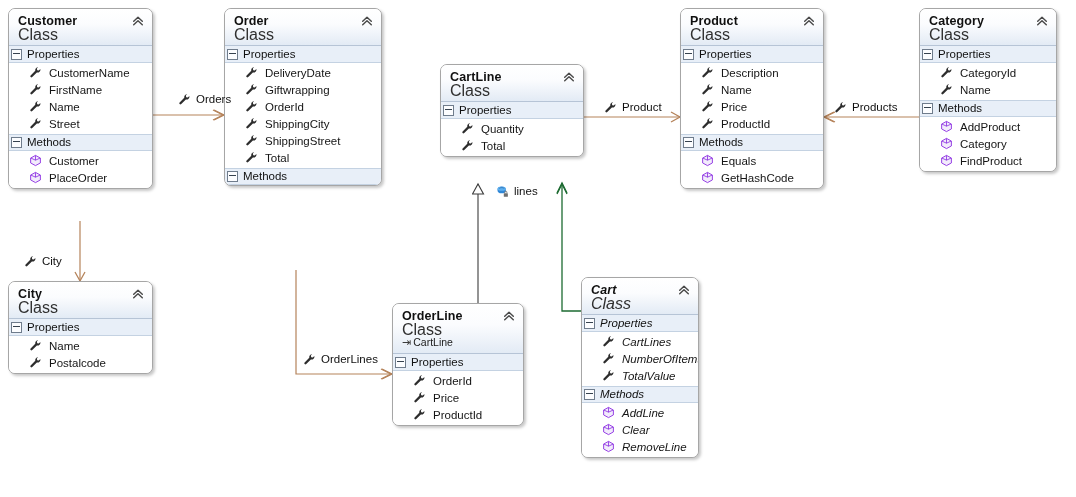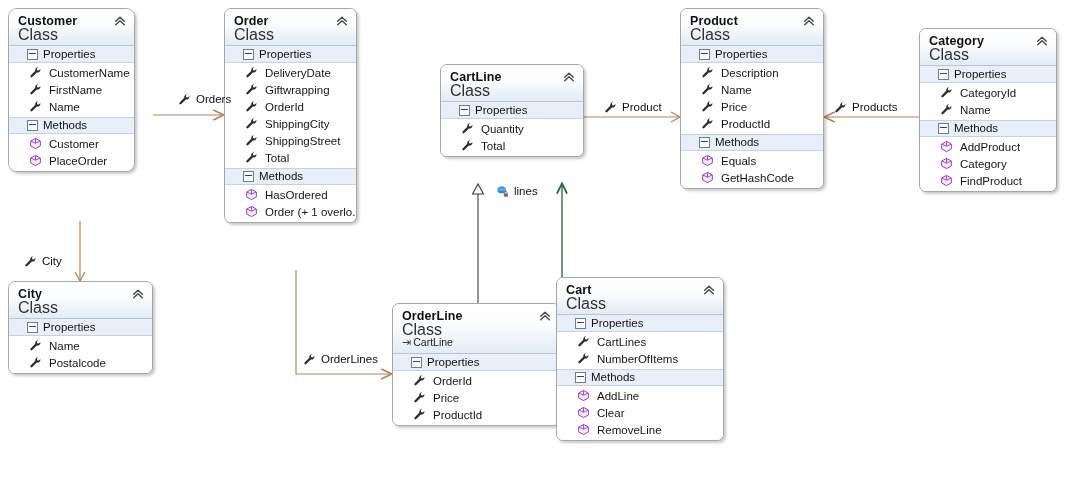--- a/index.html
+++ b/index.html
@@ -66,21 +66,21 @@
     position: absolute;
     right: 7px; top: 6px;
     width: 14px; height: 12px;
   }
 
   
   .compartment-head {
     background: #e8eff8;
     border-top: 1px solid #c4d2e2;
     border-bottom: 1px solid #c4d2e2;
-    padding: 2px 5px 2px 18px;
+    padding: 2px 5px 2px 2px;
     display: flex;
     align-items: center;
     gap: 5px;
     height: 17px;
     box-sizing: border-box;
   }
   .compartment-head.first { border-top: none; }
   .compartment-label { font-size: 11.5px; color: #111; line-height: 13px; }
   .box-minus {
     width: 9px; height: 9px;
@@ -213,21 +213,21 @@
     <svg class="ico" viewBox="0 0 16 16">
       <ellipse cx="7" cy="6" rx="5.2" ry="4.2" fill="#2f86d6"></ellipse>
       <ellipse cx="7" cy="4.6" rx="5.2" ry="2.6" fill="#5fb0ef"></ellipse>
       <path d="M4 4.2c1.6-1.3 4.6-1.3 6.2 0" fill="none" stroke="#1b5fa4" stroke-width=".8"></path>
       <rect x="9.6" y="10" width="5" height="4.6" rx=".6" fill="#6f6f6f"></rect>
       <path d="M10.8 10V8.9a1.3 1.3 0 0 1 2.6 0V10" fill="none" stroke="#6f6f6f" stroke-width="1"></path>
     </svg>
     <span class="lbl">lines</span>
   </div>
 
-<div class="uml-class" style="left: 8px; top: 8px; width: 127px; border-radius: 9px;">
+<div class="uml-class" style="left: 8px; top: 8px; width: 145px;">
       <div class="uml-header">
         <div class="uml-name">Customer</div>
         <div class="uml-stereo">Class</div>
         <svg class="collapse-chevron" viewBox="0 0 16 14">
     <path d="M3 7.2 8 2.6l5 4.6" fill="none" stroke="#4a4a4a" stroke-width="1.7" stroke-linecap="round" stroke-linejoin="round"></path>
     <path d="M3 11.4 8 6.8l5 4.6" fill="none" stroke="#4a4a4a" stroke-width="1.7" stroke-linecap="round" stroke-linejoin="round"></path>
   </svg>
       </div>
       <div class="compartment-head first">
         <span class="box-minus"></span>
@@ -245,20 +245,26 @@
     <path d="M11.3 1.6a3.6 3.6 0 0 0-3.6 4.3L2 11.6a1.4 1.4 0 0 0 2 2l5.7-5.7a3.6 3.6 0 0 0 4.3-4.3l-2 2-1.9-.5-.5-1.9z" fill="#2d2d2d"></path>
   </svg>
           <span class="member-label">FirstName</span>
         </div>
         <div class="member">
           <svg class="ico" viewBox="0 0 16 16">
     <path d="M11.3 1.6a3.6 3.6 0 0 0-3.6 4.3L2 11.6a1.4 1.4 0 0 0 2 2l5.7-5.7a3.6 3.6 0 0 0 4.3-4.3l-2 2-1.9-.5-.5-1.9z" fill="#2d2d2d"></path>
   </svg>
           <span class="member-label">Name</span>
         </div>
+        <div class="member">
+          <svg class="ico" viewBox="0 0 16 16">
+    <path d="M11.3 1.6a3.6 3.6 0 0 0-3.6 4.3L2 11.6a1.4 1.4 0 0 0 2 2l5.7-5.7a3.6 3.6 0 0 0 4.3-4.3l-2 2-1.9-.5-.5-1.9z" fill="#2d2d2d"></path>
+  </svg>
+          <span class="member-label">Street</span>
+        </div>
       </div>
       <div class="compartment-head">
         <span class="box-minus"></span>
         <span class="compartment-label">Methods</span>
       </div>
       <div class="member-list">
         <div class="member">
           <svg class="ico" viewBox="0 0 16 16">
     <path d="M8 1.7 14 5v6L8 14.3 2 11V5z" fill="#f2ecfb" stroke="#8a2be2" stroke-width="1.1" stroke-linejoin="round"></path>
     <path d="M8 1.9 8 7.6M8 7.6 2.3 5M8 7.6 13.7 5" fill="none" stroke="#8a2be2" stroke-width="1"></path>
@@ -267,21 +273,21 @@
         </div>
         <div class="member">
           <svg class="ico" viewBox="0 0 16 16">
     <path d="M8 1.7 14 5v6L8 14.3 2 11V5z" fill="#f2ecfb" stroke="#8a2be2" stroke-width="1.1" stroke-linejoin="round"></path>
     <path d="M8 1.9 8 7.6M8 7.6 2.3 5M8 7.6 13.7 5" fill="none" stroke="#8a2be2" stroke-width="1"></path>
   </svg>
           <span class="member-label">PlaceOrder</span>
         </div>
       </div>
     </div>
-    <div class="uml-class" style="left: 224px; top: 8px; width: 133px;">
+    <div class="uml-class" style="left: 224px; top: 8px; width: 158px;">
       <div class="uml-header">
         <div class="uml-name">Order</div>
         <div class="uml-stereo">Class</div>
         <svg class="collapse-chevron" viewBox="0 0 16 14">
     <path d="M3 7.2 8 2.6l5 4.6" fill="none" stroke="#4a4a4a" stroke-width="1.7" stroke-linecap="round" stroke-linejoin="round"></path>
     <path d="M3 11.4 8 6.8l5 4.6" fill="none" stroke="#4a4a4a" stroke-width="1.7" stroke-linecap="round" stroke-linejoin="round"></path>
   </svg>
       </div>
       <div class="compartment-head first">
         <span class="box-minus"></span>
@@ -322,36 +328,20 @@
           <svg class="ico" viewBox="0 0 16 16">
     <path d="M11.3 1.6a3.6 3.6 0 0 0-3.6 4.3L2 11.6a1.4 1.4 0 0 0 2 2l5.7-5.7a3.6 3.6 0 0 0 4.3-4.3l-2 2-1.9-.5-.5-1.9z" fill="#2d2d2d"></path>
   </svg>
           <span class="member-label">Total</span>
         </div>
       </div>
       <div class="compartment-head">
         <span class="box-minus"></span>
         <span class="compartment-label">Methods</span>
       </div>
-      <div class="member-list">
-        <div class="member">
-          <svg class="ico" viewBox="0 0 16 16">
-    <path d="M8 1.7 14 5v6L8 14.3 2 11V5z" fill="#f2ecfb" stroke="#8a2be2" stroke-width="1.1" stroke-linejoin="round"></path>
-    <path d="M8 1.9 8 7.6M8 7.6 2.3 5M8 7.6 13.7 5" fill="none" stroke="#8a2be2" stroke-width="1"></path>
-  </svg>
-          <span class="member-label">HasOrdered</span>
-        </div>
-        <div class="member">
-          <svg class="ico" viewBox="0 0 16 16">
-    <path d="M8 1.7 14 5v6L8 14.3 2 11V5z" fill="#f2ecfb" stroke="#8a2be2" stroke-width="1.1" stroke-linejoin="round"></path>
-    <path d="M8 1.9 8 7.6M8 7.6 2.3 5M8 7.6 13.7 5" fill="none" stroke="#8a2be2" stroke-width="1"></path>
-  </svg>
-          <span class="member-label">Order (+ 1 overlo...</span>
-        </div>
-      </div>
     </div>
     <div class="uml-class" style="left: 440px; top: 64px; width: 144px;">
       <div class="uml-header">
         <div class="uml-name">CartLine</div>
         <div class="uml-stereo">Class</div>
         <svg class="collapse-chevron" viewBox="0 0 16 14">
     <path d="M3 7.2 8 2.6l5 4.6" fill="none" stroke="#4a4a4a" stroke-width="1.7" stroke-linecap="round" stroke-linejoin="round"></path>
     <path d="M3 11.4 8 6.8l5 4.6" fill="none" stroke="#4a4a4a" stroke-width="1.7" stroke-linecap="round" stroke-linejoin="round"></path>
   </svg>
       </div>
@@ -427,21 +417,21 @@
         </div>
         <div class="member">
           <svg class="ico" viewBox="0 0 16 16">
     <path d="M8 1.7 14 5v6L8 14.3 2 11V5z" fill="#f2ecfb" stroke="#8a2be2" stroke-width="1.1" stroke-linejoin="round"></path>
     <path d="M8 1.9 8 7.6M8 7.6 2.3 5M8 7.6 13.7 5" fill="none" stroke="#8a2be2" stroke-width="1"></path>
   </svg>
           <span class="member-label">GetHashCode</span>
         </div>
       </div>
     </div>
-    <div class="uml-class" style="left: 919px; top: 8px; width: 138px; margin-top: 20px;">
+    <div class="uml-class" style="left: 919px; top: 8px; width: 138px;">
       <div class="uml-header">
         <div class="uml-name">Category</div>
         <div class="uml-stereo">Class</div>
         <svg class="collapse-chevron" viewBox="0 0 16 14">
     <path d="M3 7.2 8 2.6l5 4.6" fill="none" stroke="#4a4a4a" stroke-width="1.7" stroke-linecap="round" stroke-linejoin="round"></path>
     <path d="M3 11.4 8 6.8l5 4.6" fill="none" stroke="#4a4a4a" stroke-width="1.7" stroke-linecap="round" stroke-linejoin="round"></path>
   </svg>
       </div>
       <div class="compartment-head first">
         <span class="box-minus"></span>
@@ -510,21 +500,21 @@
           <span class="member-label">Name</span>
         </div>
         <div class="member">
           <svg class="ico" viewBox="0 0 16 16">
     <path d="M11.3 1.6a3.6 3.6 0 0 0-3.6 4.3L2 11.6a1.4 1.4 0 0 0 2 2l5.7-5.7a3.6 3.6 0 0 0 4.3-4.3l-2 2-1.9-.5-.5-1.9z" fill="#2d2d2d"></path>
   </svg>
           <span class="member-label">Postalcode</span>
         </div>
       </div>
     </div>
-    <div class="uml-class" style="left: 392px; top: 303px; width: 168px;">
+    <div class="uml-class" style="left: 392px; top: 303px; width: 132px;">
       <div class="uml-header">
         <div class="uml-name">OrderLine</div>
         <div class="uml-stereo">Class</div>
         <div class="uml-base"><span class="arrowglyph">⇥</span><span>CartLine</span></div>
         <svg class="collapse-chevron" viewBox="0 0 16 14">
     <path d="M3 7.2 8 2.6l5 4.6" fill="none" stroke="#4a4a4a" stroke-width="1.7" stroke-linecap="round" stroke-linejoin="round"></path>
     <path d="M3 11.4 8 6.8l5 4.6" fill="none" stroke="#4a4a4a" stroke-width="1.7" stroke-linecap="round" stroke-linejoin="round"></path>
   </svg>
       </div>
       <div class="compartment-head first">
@@ -545,21 +535,21 @@
           <span class="member-label">Price</span>
         </div>
         <div class="member">
           <svg class="ico" viewBox="0 0 16 16">
     <path d="M11.3 1.6a3.6 3.6 0 0 0-3.6 4.3L2 11.6a1.4 1.4 0 0 0 2 2l5.7-5.7a3.6 3.6 0 0 0 4.3-4.3l-2 2-1.9-.5-.5-1.9z" fill="#2d2d2d"></path>
   </svg>
           <span class="member-label">ProductId</span>
         </div>
       </div>
     </div>
-    <div class="uml-class" style="left: 556px; top: 277px; width: 168px;">
+    <div class="uml-class" style="left: 581px; top: 277px; width: 118px; font-style: italic;">
       <div class="uml-header">
         <div class="uml-name">Cart</div>
         <div class="uml-stereo">Class</div>
         <svg class="collapse-chevron" viewBox="0 0 16 14">
     <path d="M3 7.2 8 2.6l5 4.6" fill="none" stroke="#4a4a4a" stroke-width="1.7" stroke-linecap="round" stroke-linejoin="round"></path>
     <path d="M3 11.4 8 6.8l5 4.6" fill="none" stroke="#4a4a4a" stroke-width="1.7" stroke-linecap="round" stroke-linejoin="round"></path>
   </svg>
       </div>
       <div class="compartment-head first">
         <span class="box-minus"></span>
@@ -571,20 +561,26 @@
     <path d="M11.3 1.6a3.6 3.6 0 0 0-3.6 4.3L2 11.6a1.4 1.4 0 0 0 2 2l5.7-5.7a3.6 3.6 0 0 0 4.3-4.3l-2 2-1.9-.5-.5-1.9z" fill="#2d2d2d"></path>
   </svg>
           <span class="member-label">CartLines</span>
         </div>
         <div class="member">
           <svg class="ico" viewBox="0 0 16 16">
     <path d="M11.3 1.6a3.6 3.6 0 0 0-3.6 4.3L2 11.6a1.4 1.4 0 0 0 2 2l5.7-5.7a3.6 3.6 0 0 0 4.3-4.3l-2 2-1.9-.5-.5-1.9z" fill="#2d2d2d"></path>
   </svg>
           <span class="member-label">NumberOfItems</span>
         </div>
+        <div class="member">
+          <svg class="ico" viewBox="0 0 16 16">
+    <path d="M11.3 1.6a3.6 3.6 0 0 0-3.6 4.3L2 11.6a1.4 1.4 0 0 0 2 2l5.7-5.7a3.6 3.6 0 0 0 4.3-4.3l-2 2-1.9-.5-.5-1.9z" fill="#2d2d2d"></path>
+  </svg>
+          <span class="member-label">TotalValue</span>
+        </div>
       </div>
       <div class="compartment-head">
         <span class="box-minus"></span>
         <span class="compartment-label">Methods</span>
       </div>
       <div class="member-list">
         <div class="member">
           <svg class="ico" viewBox="0 0 16 16">
     <path d="M8 1.7 14 5v6L8 14.3 2 11V5z" fill="#f2ecfb" stroke="#8a2be2" stroke-width="1.1" stroke-linejoin="round"></path>
     <path d="M8 1.9 8 7.6M8 7.6 2.3 5M8 7.6 13.7 5" fill="none" stroke="#8a2be2" stroke-width="1"></path>

